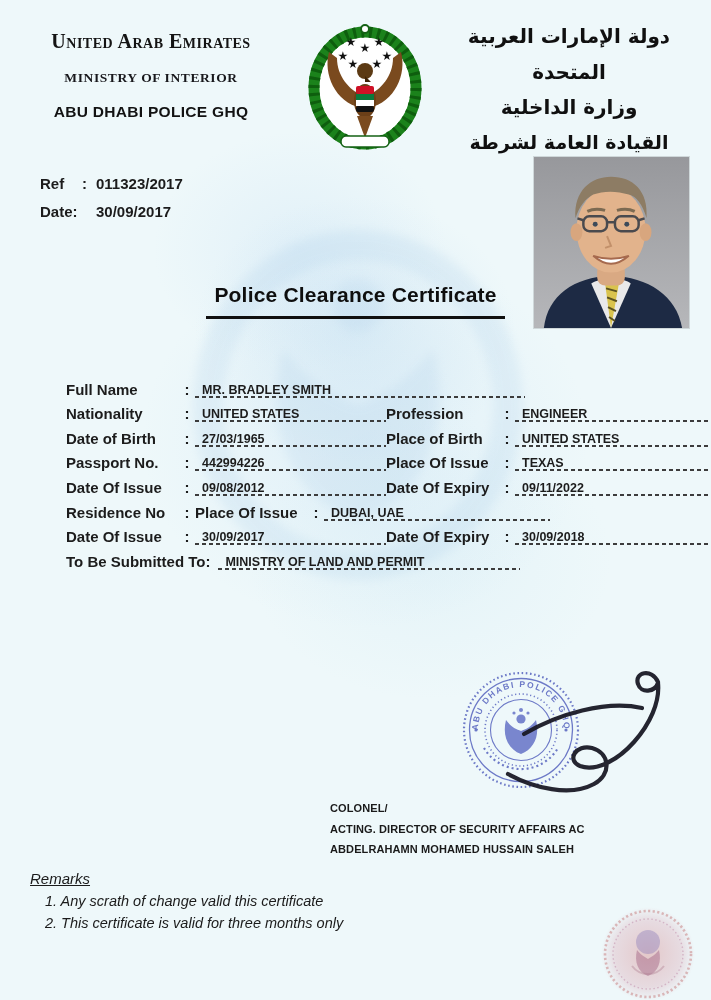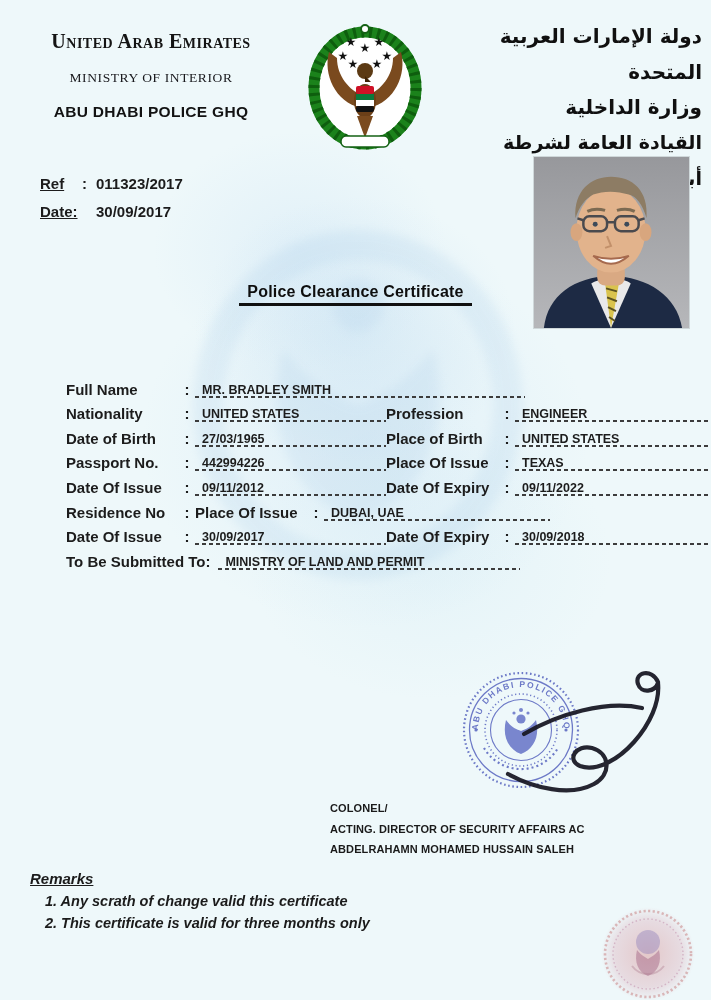--- a/index.html
+++ b/index.html
@@ -11,41 +11,41 @@
       radial-gradient(230px 190px at 355px 330px, rgba(158,200,232,.22), transparent 70%),
       radial-gradient(320px 270px at 365px 440px, rgba(150,196,236,.16), transparent 70%),
       radial-gradient(210px 170px at 300px 250px, rgba(168,206,240,.18), transparent 70%),
       radial-gradient(260px 200px at 430px 560px, rgba(170,215,235,.14), transparent 70%),
       #eef8fa;
   }
   
   .hdr-left { position:absolute; left:28px; top:30px; width:246px; text-align:center; }
   .country { font-family:"Liberation Serif", serif; font-variant:small-caps; font-weight:700;
              font-size:20px; letter-spacing:.5px; color:#141414; }
-  .ministry { font-family:"Liberation Serif", serif; font-weight:400; font-size:13.5px;
+  .ministry { font-family:"Liberation Serif", serif; font-weight:700; font-size:13.5px;
               letter-spacing:.6px; margin-top:17px; color:#18181c; }
   .dept { font-weight:700; font-size:15.5px; letter-spacing:.3px; margin-top:17px; color:#121212; }
   .emblem { position:absolute; left:301px; top:16px; }
-  .arabic { position:absolute; left:436px; top:18px; width:266px; 
+  .arabic { position:absolute; left:436px; top:18px; width:266px; text-align:center;
             direction:rtl; font-family:"DejaVu Sans", sans-serif; font-weight:700; color:#101010; }
   .arabic .a1 { font-size:20px; line-height:36px; }
   .arabic .a2 { font-size:20px; line-height:34px; }
   .arabic .a3 { font-size:19px; line-height:36px; }
   
   .refblock { position:absolute; left:40px; top:170px; font-weight:700; font-size:15px; }
   .refrow { display:flex; line-height:28px; }
-  .reflbl { width:42px;text-decoration:underline; }
+  .reflbl { width:42px; }
   .refcol { width:14px; }
   
   .photo { position:absolute; left:533px; top:156px; width:157px; height:173px;
            border:1px solid #cfd8da; background:#a2a3a7; }
   
   .titlewrap { position:absolute; left:0; right:0; top:283px; text-align:center; }
-  .title { display:inline-block; font-size:16px; font-weight:700; color:#0e0e0e;
-           border-bottom:3.5px solid #101010; padding:0 8px 2px; letter-spacing:.2px; }
+  .title { display:inline-block; font-size:21px; font-weight:700; color:#0e0e0e;
+           border-bottom:3.5px solid #101010; padding:0 8px 9px; letter-spacing:.2px; }
   
   .wm { position:absolute; left:168px; top:210px; opacity:.16; filter:blur(5px); }
   
   .fields { position:absolute; left:22px; top:373px; width:675px;margin-left:44px; }
   .frow { display:flex; align-items:flex-end; height:24.6px; }
   .flbl { width:113px; font-weight:700; font-size:15px; white-space:nowrap; }
   .fcol { width:16px; font-weight:700; font-size:15px; text-align:center; }
   .fval { position:relative; font-size:12.5px; font-weight:700; white-space:nowrap;
           padding:0 2px 1px 7px; overflow:visible;
           background:repeating-linear-gradient(90deg,#3c3c3c 0 4px, transparent 4px 7px) left bottom / 100% 2px no-repeat; }
@@ -56,21 +56,21 @@
   .v8 { width:302px; }
   
   .bodytext { position:absolute; left:38px; top:582px; width:656px; font-size:19.5px;
               line-height:26.5px; color:#202024; text-indent:36px; letter-spacing:-0.2px; }
   
   .stampsig { position:absolute; left:446px; top:650px; }
   
   .signatory { position:absolute; left:330px; top:798px; font-weight:700; font-size:11px;
                line-height:20.5px; color:#1a1a1a; letter-spacing:.1px; }
   
-  .remarks { position:absolute; left:30px; top:870px; font-style:italic; font-weight:700; color:#1b1b1b; }
+  .remarks { position:absolute; left:30px; top:870px; font-style:italic; font-weight:400; color:#1b1b1b; }
   .remtitle { font-size:15px; text-decoration:underline; }
   .remitem { font-size:14.5px; margin-left:15px; margin-top:6px; }
   
   .cornerstamp { position:absolute; left:592px; top:902px; }
 </style>
 </head>
 <body>
 
 <div class="page">
 
@@ -201,21 +201,21 @@
       <span class="flbl">Passport No.</span>
       <span class="fcol">:</span>
       <span class="fval grow">442994226</span>
       <span class="flbl">Place Of Issue</span>
       <span class="fcol">:</span>
       <span class="fval v2">TEXAS</span>
     </div>
     <div class="frow">
       <span class="flbl">Date Of Issue</span>
       <span class="fcol">:</span>
-      <span class="fval grow">09/11/2012</span>
+      <span class="fval grow">09/08/2012</span>
       <span class="flbl">Date Of Expiry</span>
       <span class="fcol">:</span>
       <span class="fval v2">09/11/2022</span>
     </div>
     <div class="frow">
       <span class="flbl">Residence No</span>
       <span class="fcol">:</span>
       <span class="flbl">Place Of Issue</span>
       <span class="fcol">:</span>
       <span class="fval v2">DUBAI, UAE</span>

